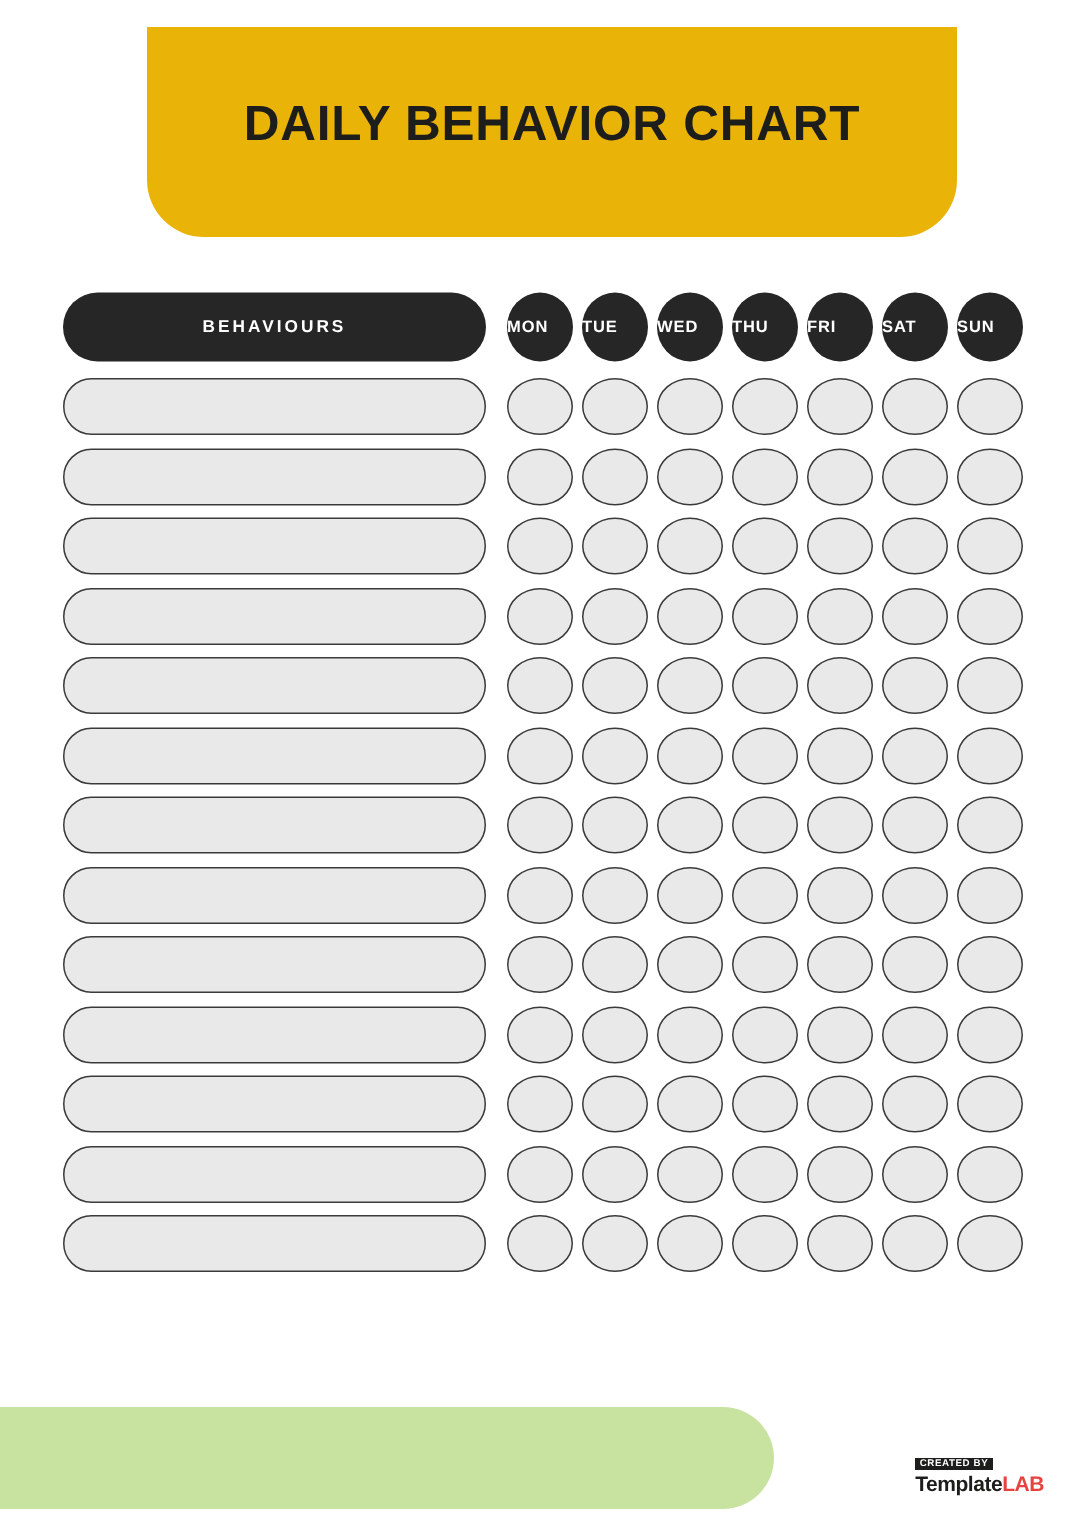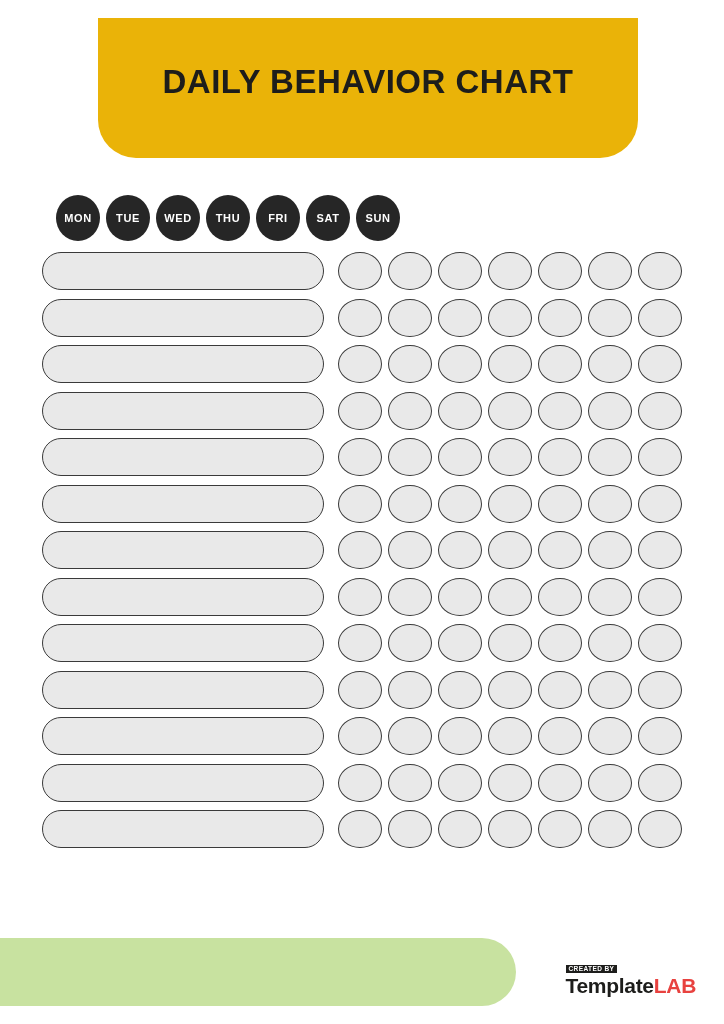--- a/index.html
+++ b/index.html
@@ -72,21 +72,20 @@
     margin-left: 14px;
     gap: 6px;
   }
   .day-circle {
     width: 44px;
     height: 46px;
     border-radius: 50%;
     background: #262626;
     display: flex;
     align-items: center;
-    justify-content: center;
   }
   .day-label {
     color: #ffffff;
     font-size: 11px;
     font-weight: bold;
     letter-spacing: 0.6px;
   }
 
   .body-row {
     display: flex;
@@ -137,39 +136,42 @@
     font-weight: bold;
     letter-spacing: 0.4px;
     color: #1d1d1b;
     background: #1d1d1b;
     color: #ffffff;
     display: inline-block;
     padding: 1px 3px;
     margin-bottom: 2px;
   }
   .footer-brand {
-    font-size: 21px;
+    font-size: 14px;
     font-weight: bold;
     color: #1d1d1b;
     letter-spacing: -0.3px;
   }
   .footer-brand .lab {
     color: #e8423f;
   }
 </style>
 </head>
 <body>
 
 <div class="header-banner">
   <div class="header-title">DAILY BEHAVIOR CHART</div>
 </div>
 
 <div class="chart">
 
   <div class="header-row">
+    <div class="behaviours-pill">
+      <span class="behaviours-label">BEHAVIOURS</span>
+    </div>
     <div class="day-cells">
       <div class="day-circle">
           <span class="day-label">MON</span>
         </div>
       <div class="day-circle">
           <span class="day-label">TUE</span>
         </div>
       <div class="day-circle">
           <span class="day-label">WED</span>
         </div>

